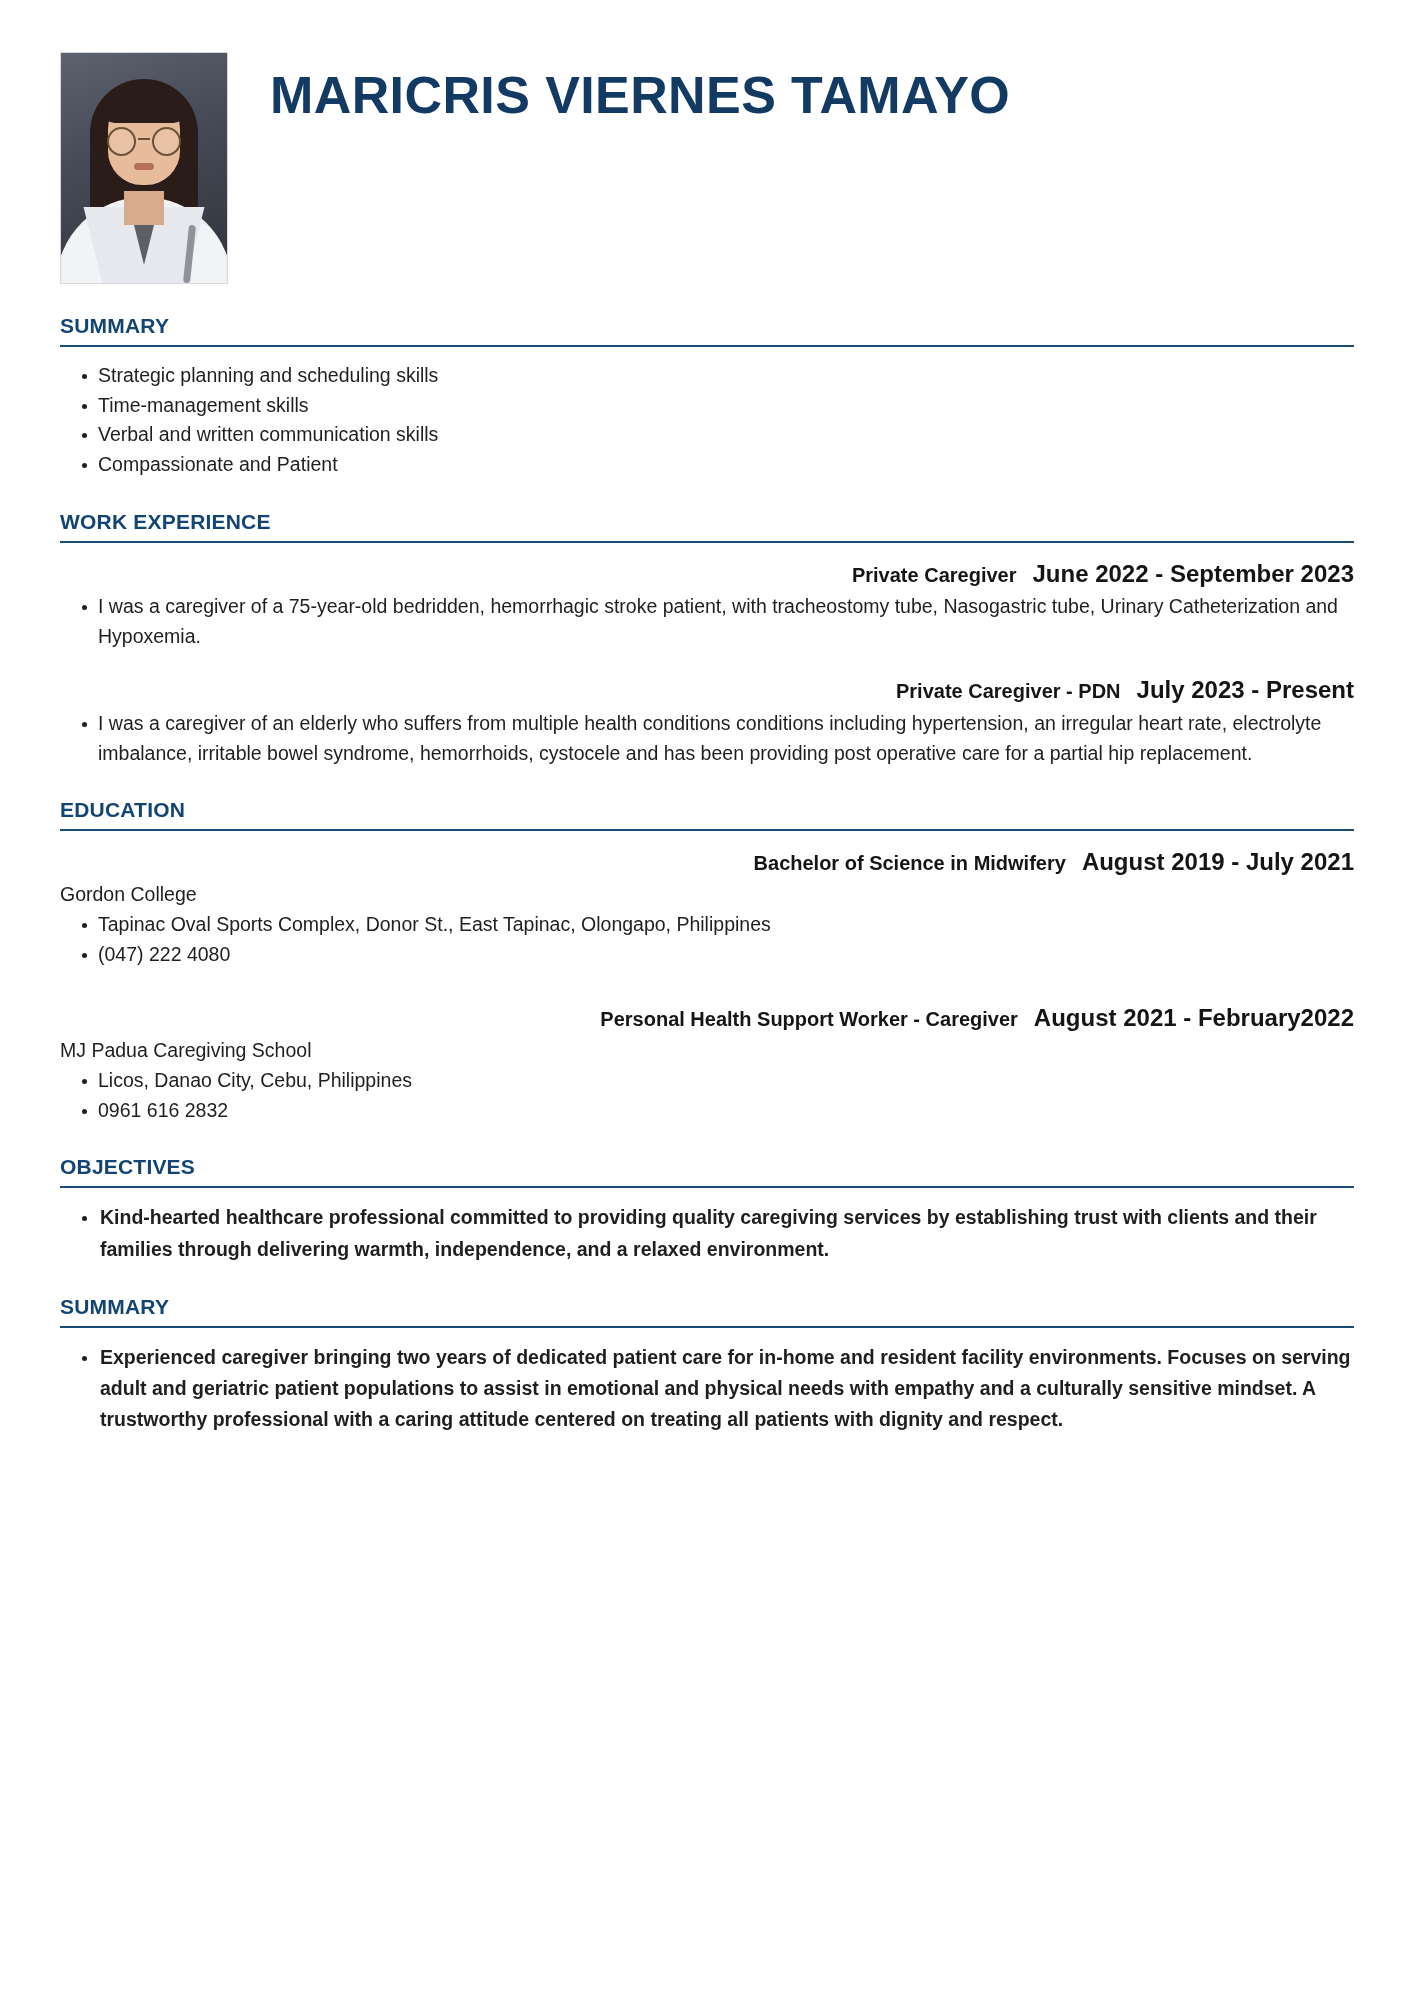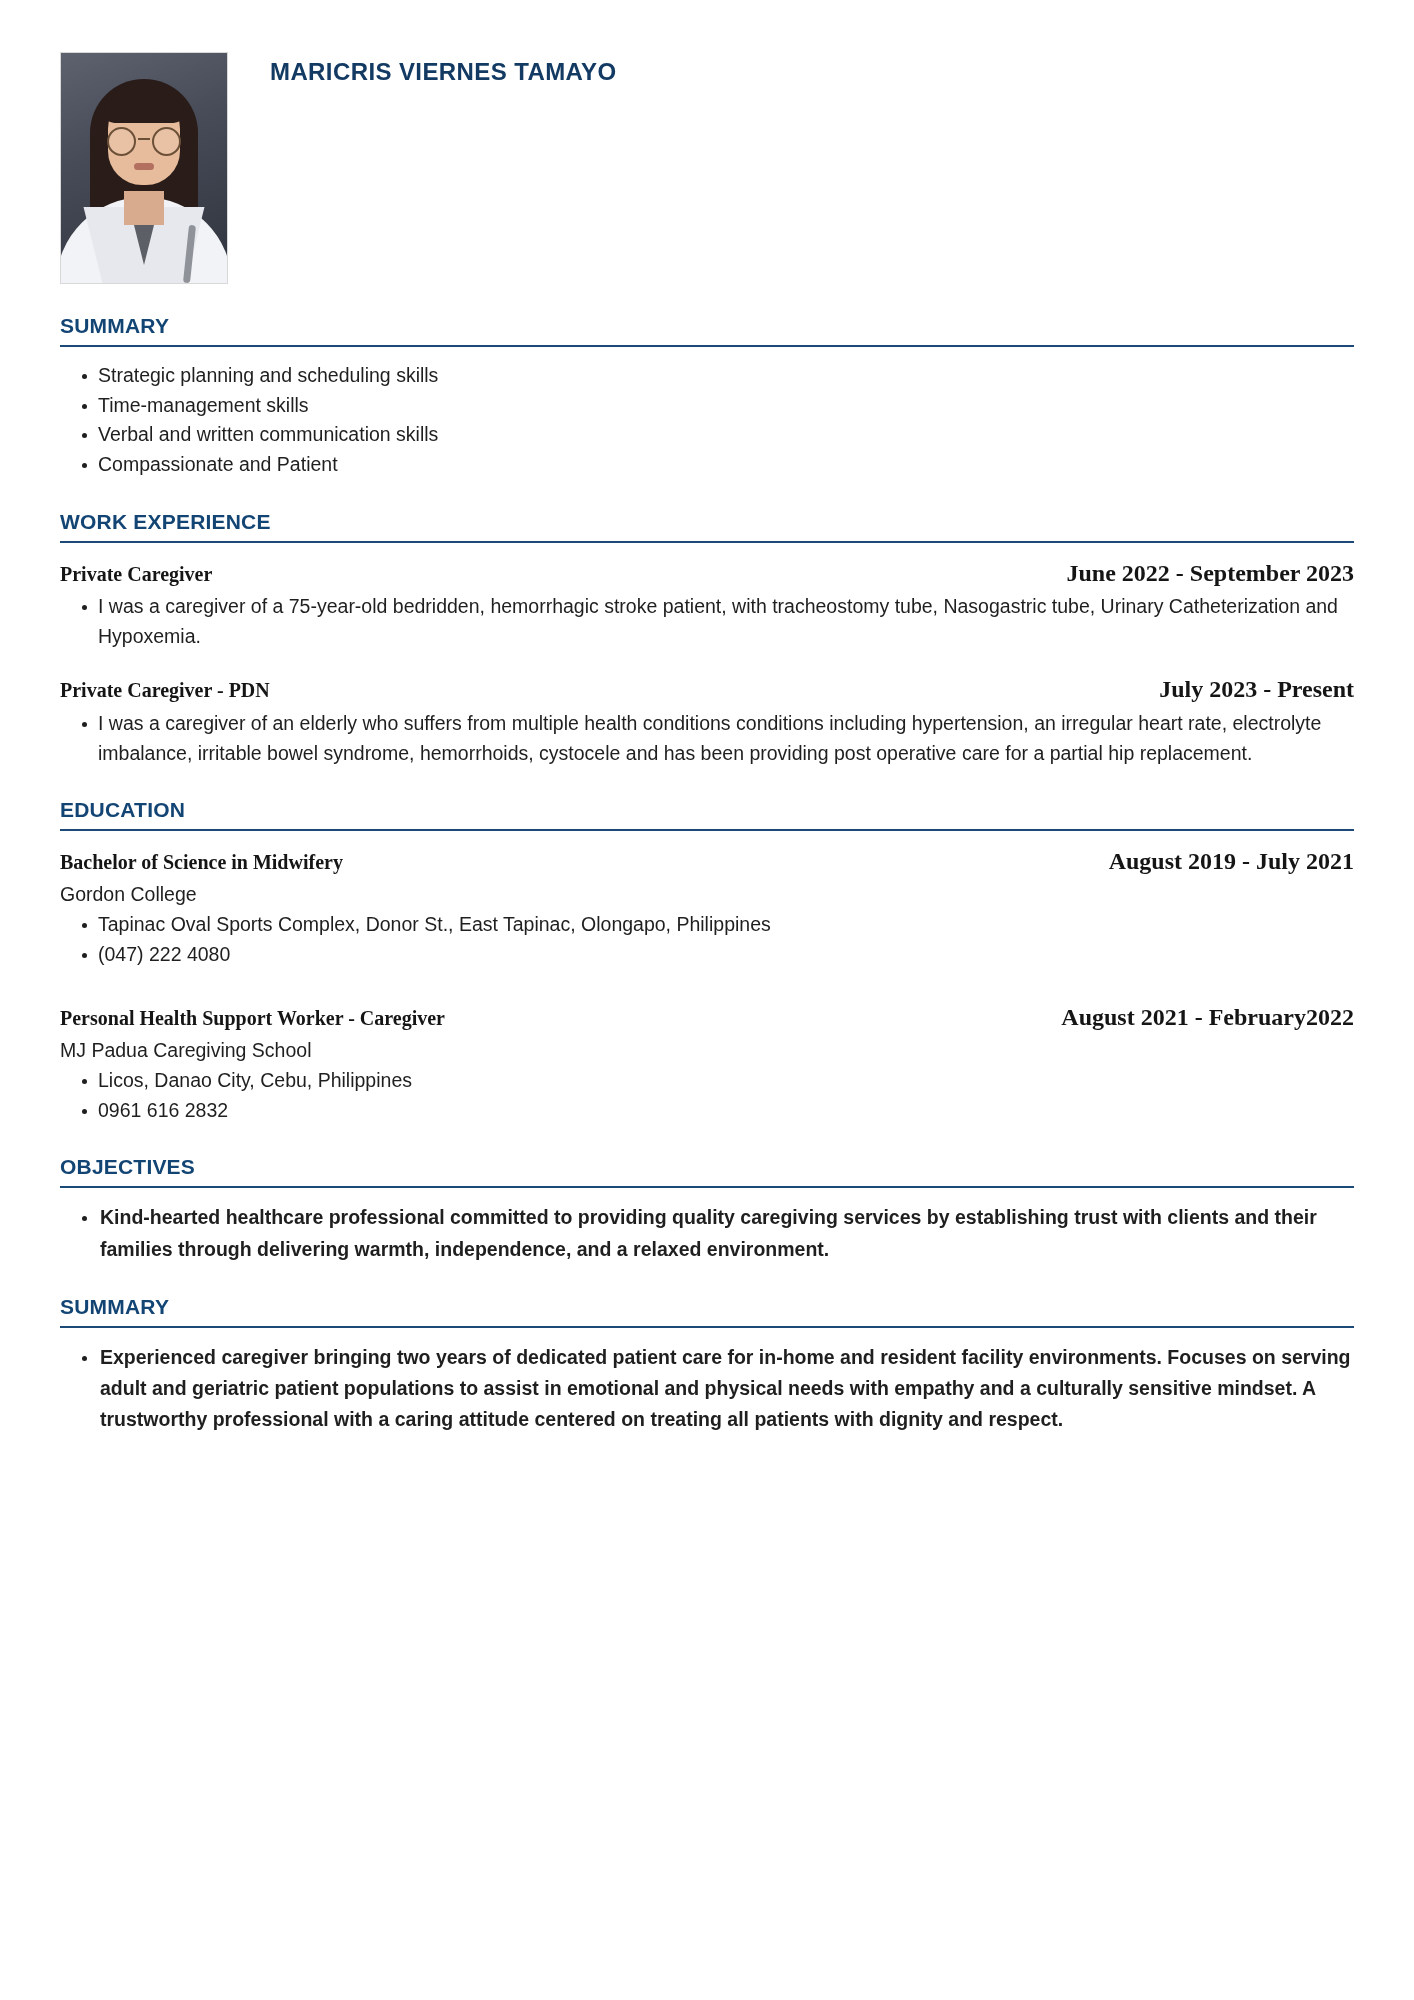--- a/index.html
+++ b/index.html
@@ -154,26 +154,26 @@
     border-radius: 4px;
     transform: rotate(6deg);
   }
 
   .header-right {
     flex: 1 1 auto;
     padding-left: 42px;
     padding-top: 10px;
   }
   .name {
-    font-size: 24px;
+    font-size: 52px;
     font-weight: 700;
     letter-spacing: 0.4px;
     color: #123a63;
     line-height: 1.12;
-    margin: 1px 0 26px 0;
+    margin: 8px 0 26px 0;
     white-space: nowrap;
   }
   .contact-table {
     border-collapse: collapse;
   }
   .contact-table td {
     padding: 0 0 4px 0;
     font-size: 19.5px;
     line-height: 1.42;
     vertical-align: top;
@@ -234,23 +234,22 @@
     padding-left: 40px;
   }
   ul.bullets.bold > li::before { top: 14px; }
 
   
   .entry { margin-bottom: 6px; }
   .entry + .entry { margin-top: 22px; }
   .entry-head {
     display: flex;
     align-items: baseline;
-    justify-content: space-between;
-    gap: 40px;
-    font-family: Liberation Serif, serif;
+    justify-content: flex-end;
+    gap: 16px;
   }
   .entry-title {
     font-size: 20px;
     font-weight: 700;
     color: #151515;
     line-height: 1.4;
   }
   .entry-date {
     font-size: 24px;
     font-weight: 700;

